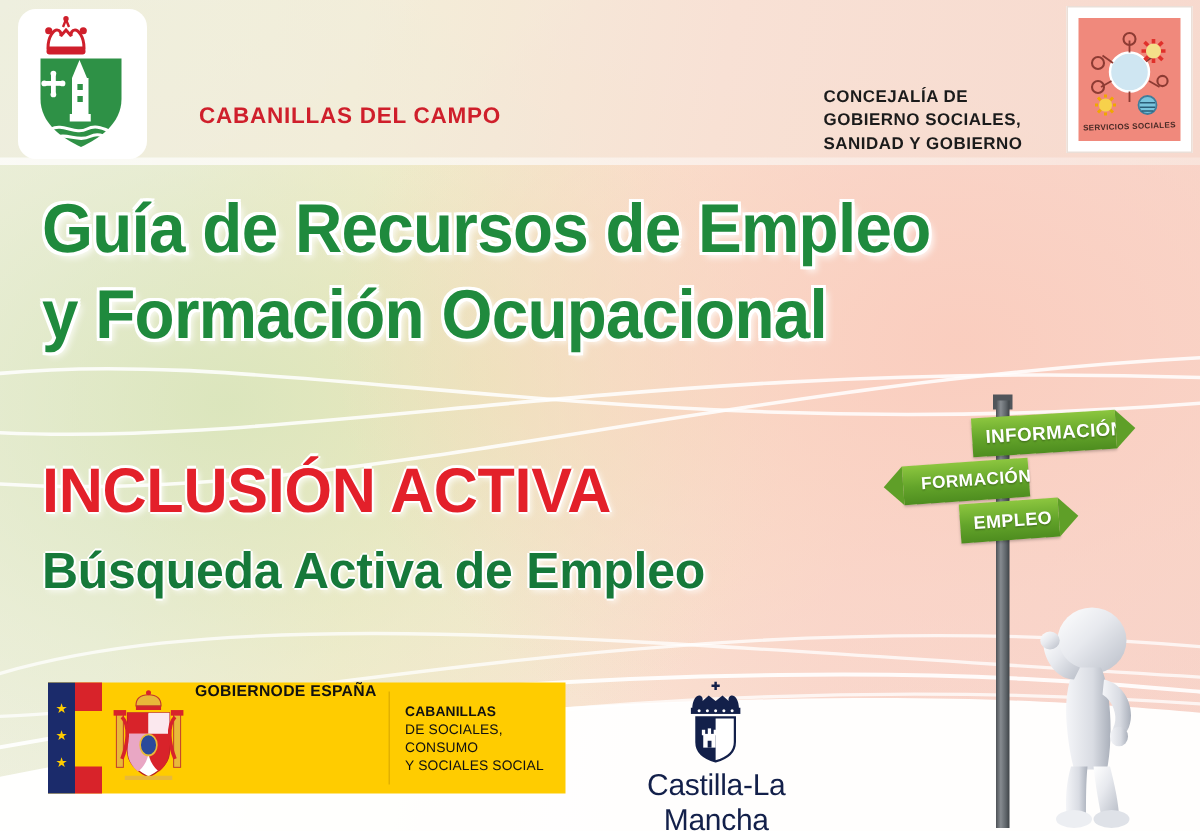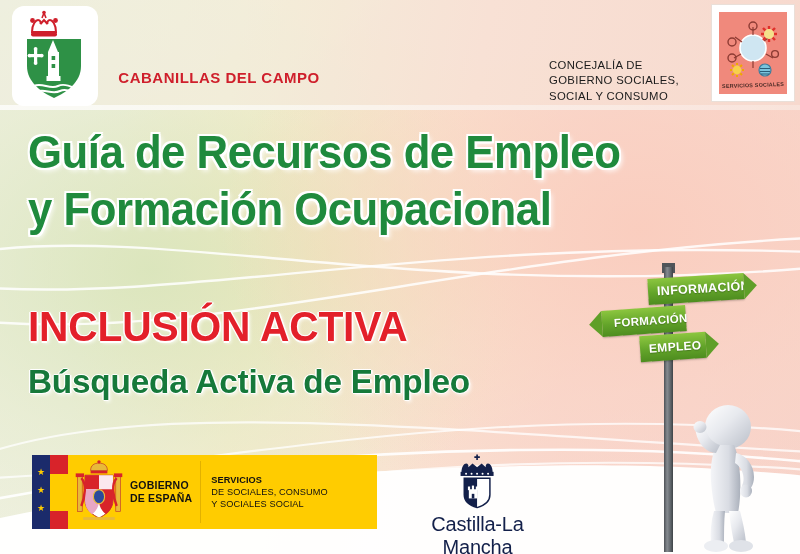--- a/index.html
+++ b/index.html
@@ -31,25 +31,25 @@
 
   
   .hdr-logo{
     position:absolute;left:12px;top:6px;width:86px;height:100px;
     background:#fff;border-radius:12px;
   }
   .hdr-town{
     position:absolute;left:104px;top:70px;width:230px;text-align:center;line-height:1.12;
   }
   .hdr-town .l1{font-size:11.5px;font-weight:bold;letter-spacing:.9px;color:#2f8f3e;}
-  .hdr-town .l2{font-size:15px;font-weight:bold;letter-spacing:.5px;color:#cf1f2b;}
+  .hdr-town .l2{font-size:15px;font-weight:bold;letter-spacing:.5px;color:#cf1f2b;text-align:right;}
 
   .hdr-dept{
     position:absolute;left:549px;top:58px;width:160px;
-    font-size:11.3px;font-weight:normal;letter-spacing:.35px;line-height:1.35;color:#1b1b1b;
+    font-size:11.3px;font-weight:bold;letter-spacing:.35px;line-height:1.35;color:#1b1b1b;
   }
   .hdr-ss{
     position:absolute;left:711px;top:4px;width:82px;height:96px;
     background:#ffffff;border:1px solid #eadfd8;
     display:flex;align-items:center;justify-content:center;
   }
   .ss-inner{width:68px;height:82px;background:#f0897c;position:relative;}
   .ss-label{
     position:absolute;left:0;bottom:6px;width:100%;text-align:center;
     font-size:5.4px;font-weight:bold;letter-spacing:.2px;color:#4a2b26;
@@ -93,21 +93,21 @@
   }
   .gob-eu{width:36px;height:100%;position:relative;display:flex;}
   .gob-eu .blue{width:18px;background:#1b2b6b;position:relative;}
   .gob-eu .redy{width:18px;display:flex;flex-direction:column;}
   .gob-eu .redy i{display:block;width:100%;}
   .gob-eu .redy .r{background:#d8232a;height:25%;}
   .gob-eu .redy .y{background:#fc0;height:50%;}
   .eu-star{position:absolute;left:50%;transform:translateX(-50%);color:#fc0;font-size:9px;line-height:1;}
   .gob-arms{width:62px;display:flex;align-items:center;justify-content:center;}
   .gob-txt{
-    flex:0 0 auto;display:flex;flex-direction:column;justify-content:center;
+    flex:0 0 auto;display:flex;flex-direction:row;justify-content:center;
     font-size:10.5px;font-weight:bold;color:#111;line-height:1.25;letter-spacing:.2px;padding-right:8px;
   }
   .gob-sep{width:1px;background:#e2b100;margin:6px 0;}
   .gob-min{
     flex:1;display:flex;flex-direction:column;justify-content:center;padding-left:10px;
     font-size:9.2px;color:#111;line-height:1.32;letter-spacing:.1px;
   }
   .gob-min .b{font-weight:bold;}
 
   
@@ -206,21 +206,21 @@
     </svg>
   </div>
 
   <div class="hdr-town">
     <div class="l2" data-bind="poster.header.town_line2">CABANILLAS DEL CAMPO</div>
   </div>
 
   <div class="hdr-dept">
     <div data-bind="poster.header.department_line1">CONCEJALÍA DE</div>
     <div data-bind="poster.header.department_line2">GOBIERNO SOCIALES,</div>
-    <div data-bind="poster.header.department_line3">SOCIAL Y CONSUMO</div>
+    <div data-bind="poster.header.department_line3">SANIDAD Y GOBIERNO</div>
   </div>
 
   <div class="hdr-ss">
     <div class="ss-inner">
       <svg viewBox="0 0 68 82" width="68" height="82">
         <circle cx="34" cy="36" r="13" fill="#cfe6f2" stroke="#ffffff" stroke-width="1.6"></circle>
 
         <g stroke="#8d3b33" stroke-width="1.2" fill="none">
           <path d="M34 23 L34 15"></path>
             <path d="M45 29 L52 24"></path>
@@ -370,21 +370,21 @@
     </div>
 
     <div class="gob-txt">
       <span data-bind="poster.footer.gobierno.line1">GOBIERNO</span>
       <span data-bind="poster.footer.gobierno.line2">DE ESPAÑA</span>
     </div>
 
     <div class="gob-sep"></div>
 
     <div class="gob-min">
-      <span class="b" data-bind="poster.footer.gobierno.ministry_line1">SERVICIOS</span>
+      <span class="b" data-bind="poster.footer.gobierno.ministry_line1">CABANILLAS</span>
       <span data-bind="poster.footer.gobierno.ministry_line2">DE SOCIALES, CONSUMO</span>
       <span data-bind="poster.footer.gobierno.ministry_line3">Y SOCIALES SOCIAL</span>
     </div>
   </div>
 
   <div class="clm">
     <div class="clm-shield">
       <svg viewBox="0 0 72 62" width="66" height="58">
 
         <path d="M35 2 v6 M32 5 h6" stroke="#13204a" stroke-width="1.8"></path>

